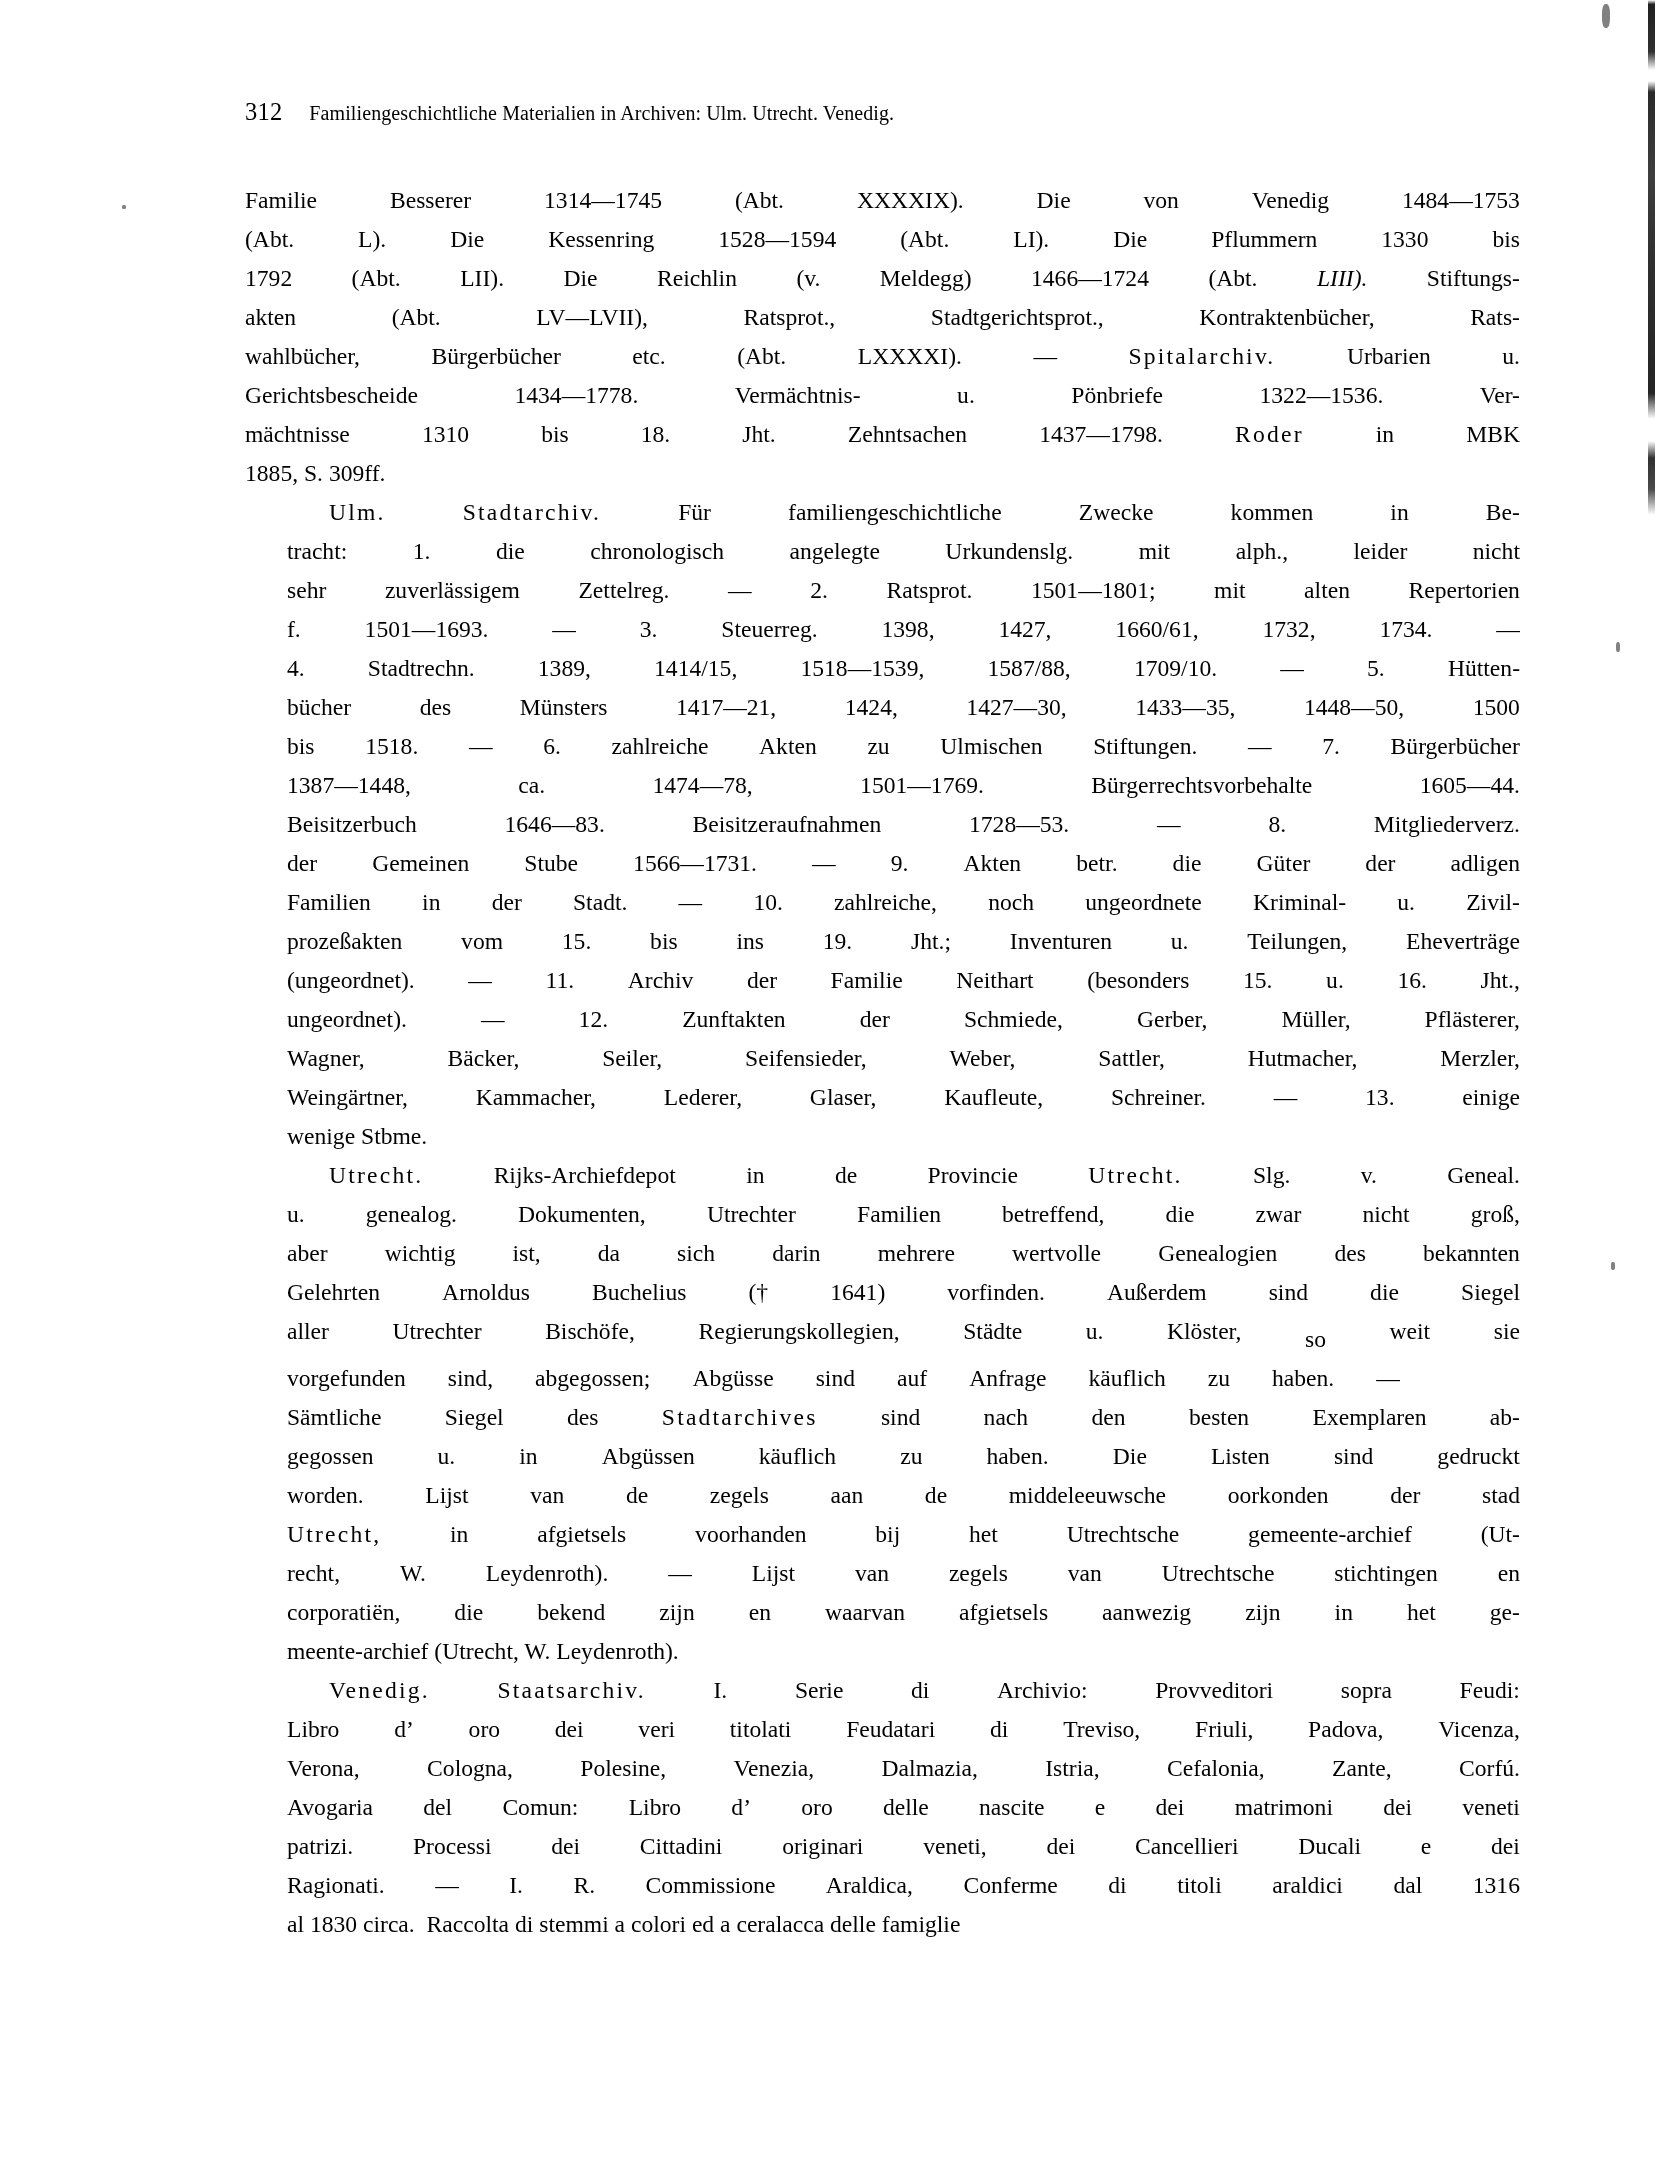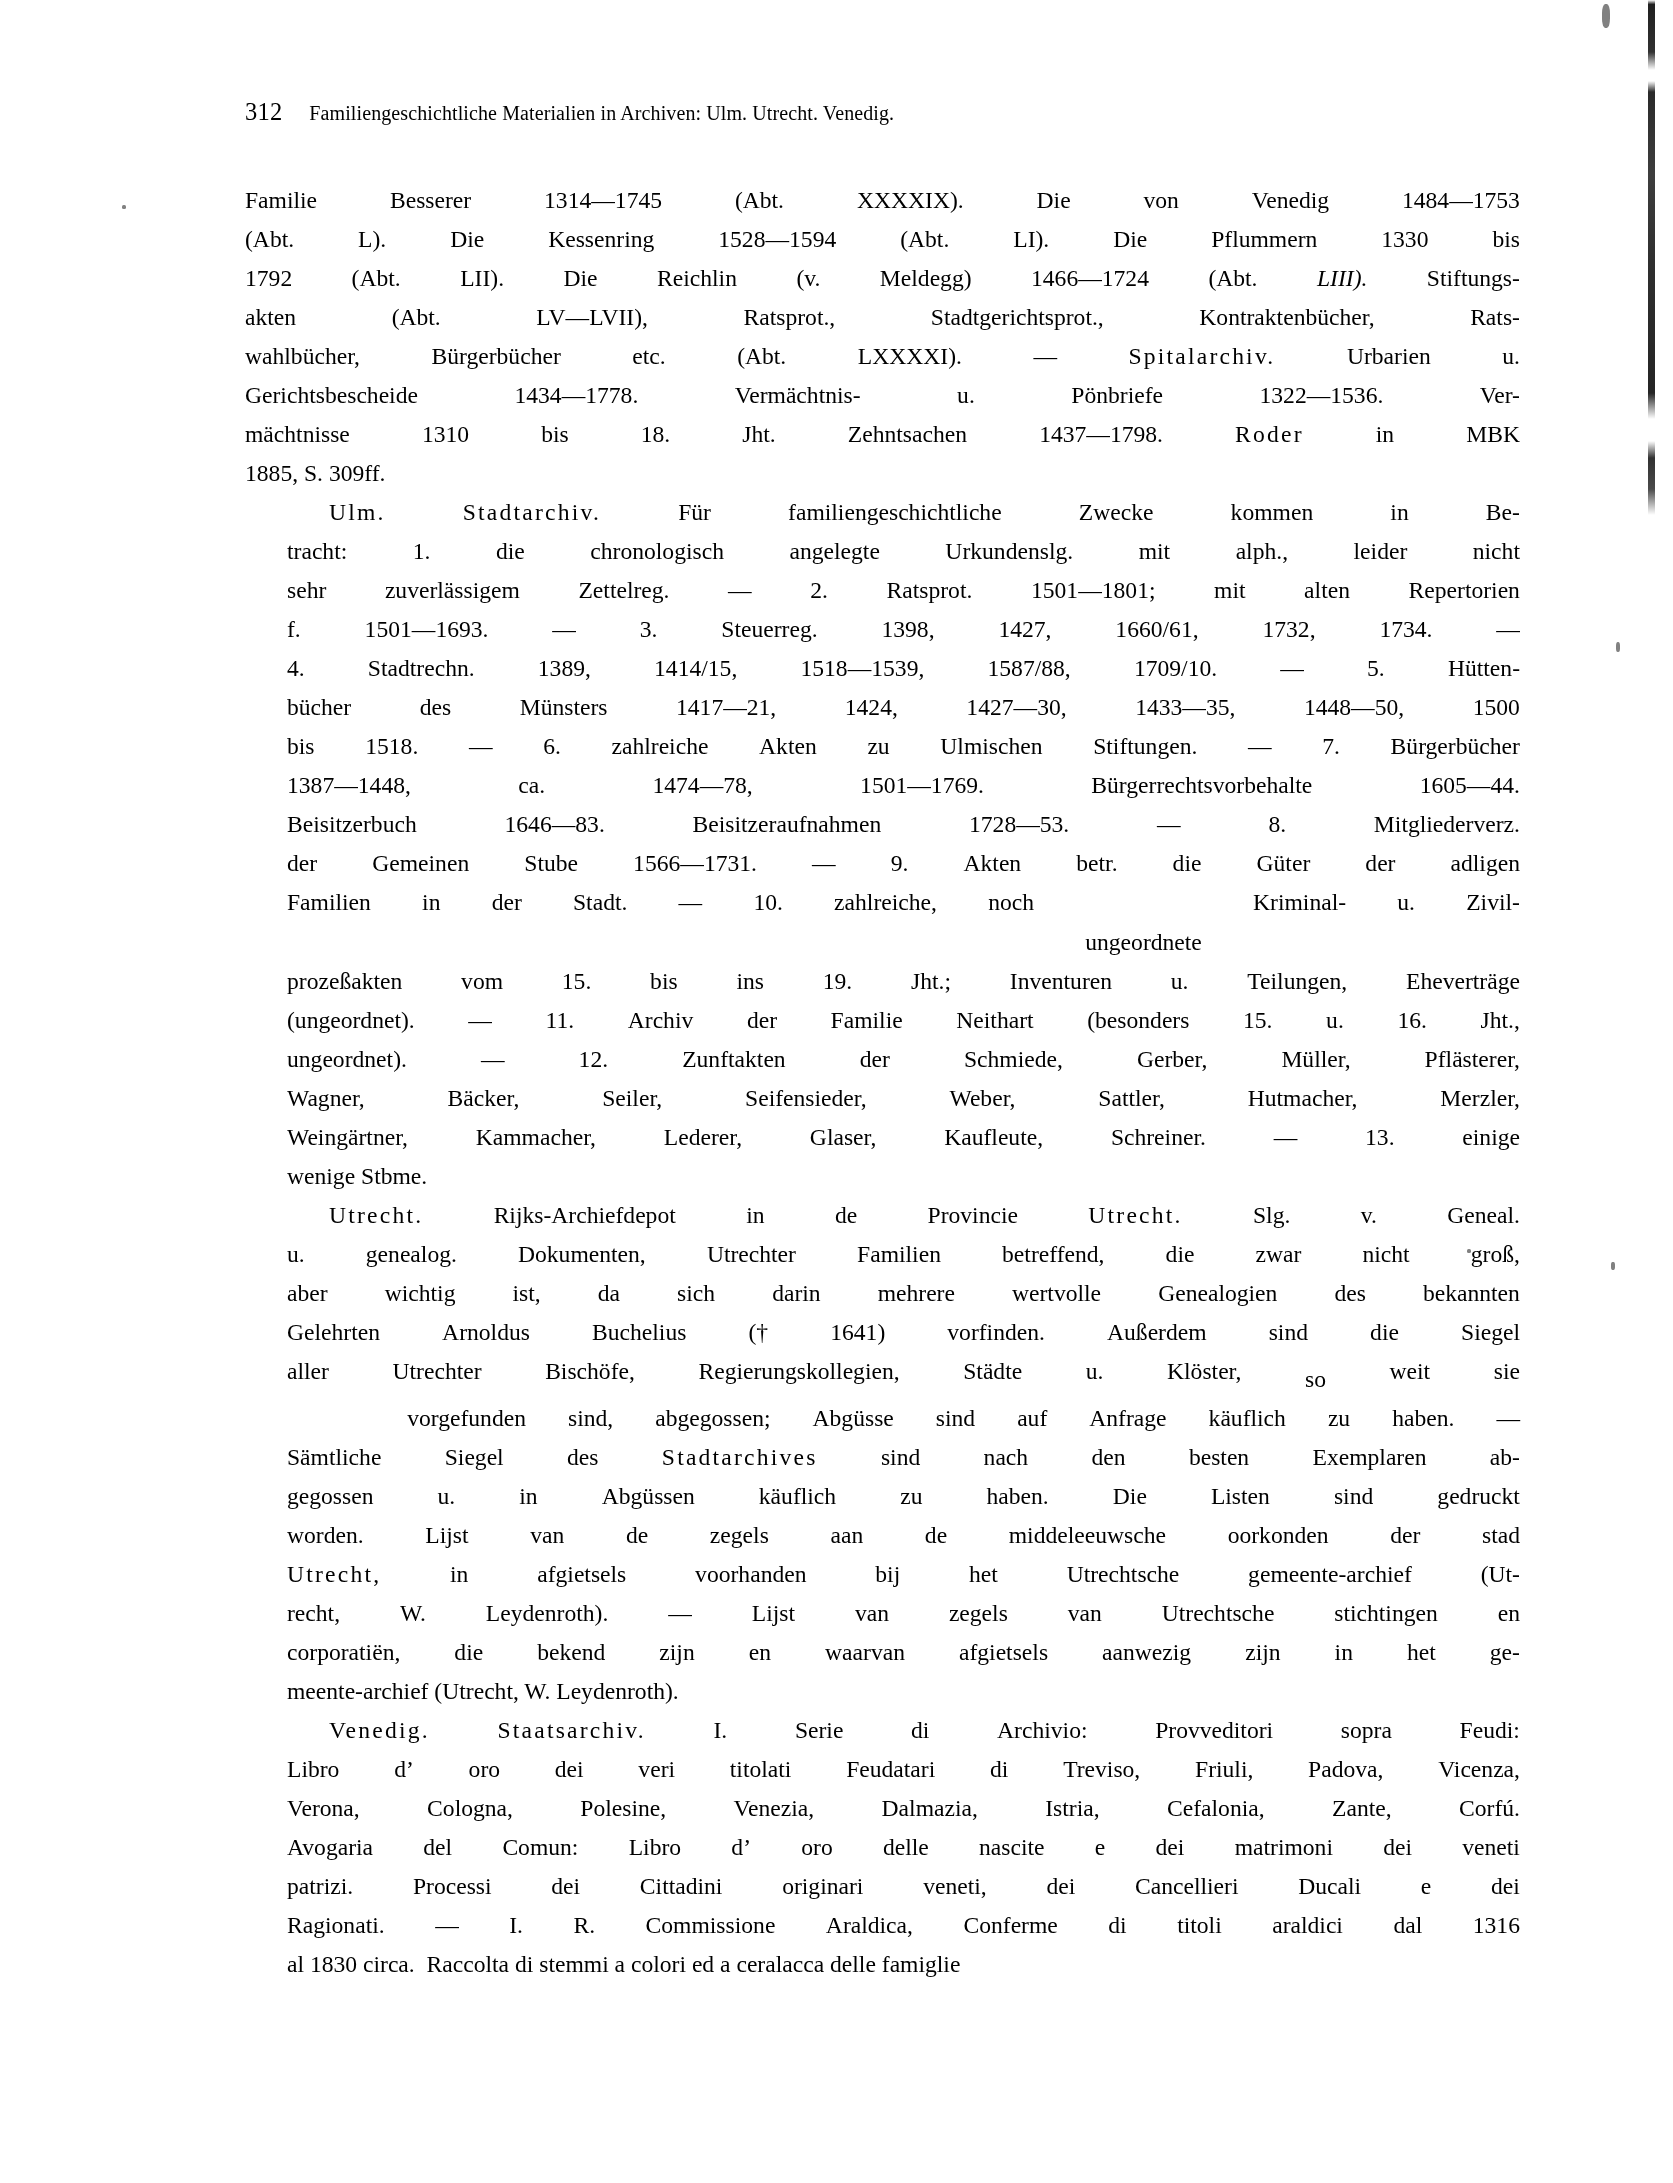--- a/index.html
+++ b/index.html
@@ -313,21 +313,21 @@
         </span>
       <span style="display: flex; white-space: normal; justify-content: space-between;">
           <span style="white-space: pre;">Familien</span>
           <span style="white-space: pre;">in</span>
           <span style="white-space: pre;">der</span>
           <span style="white-space: pre;">Stadt.</span>
           <span style="white-space: pre;">—</span>
           <span style="white-space: pre;">10.</span>
           <span style="white-space: pre;">zahlreiche,</span>
           <span style="white-space: pre;">noch</span>
-          <span style="white-space: pre; margin-top: 40px;">ungeordnete</span>
+          <span style="white-space: pre;">ungeordnete</span>
           <span style="white-space: pre;">Kriminal-</span>
           <span style="white-space: pre;">u.</span>
           <span style="white-space: pre;">Zivil-</span>
         </span>
       <span style="display: flex; white-space: normal; justify-content: space-between;">
           <span style="white-space: pre;">prozeßakten</span>
           <span style="white-space: pre;">vom</span>
           <span style="white-space: pre;">15.</span>
           <span style="white-space: pre;">bis</span>
           <span style="white-space: pre;">ins</span>
@@ -441,21 +441,21 @@
           <span style="white-space: pre;">Utrechter</span>
           <span style="white-space: pre;">Bischöfe,</span>
           <span style="white-space: pre;">Regierungskollegien,</span>
           <span style="white-space: pre;">Städte</span>
           <span style="white-space: pre;">u.</span>
           <span style="white-space: pre;">Klöster,</span>
           <span style="white-space: pre; margin-top: 8px;">so</span>
           <span style="white-space: pre;">weit</span>
           <span style="white-space: pre;">sie</span>
         </span>
-      <span style="display: flex; white-space: normal; justify-content: flex-end;">
+      <span style="display: flex; white-space: normal; justify-content: flex-start;">
           <span style="white-space: pre;">vorgefunden</span>
           <span style="white-space: pre;">sind,</span>
           <span style="white-space: pre;">abgegossen;</span>
           <span style="white-space: pre;">Abgüsse</span>
           <span style="white-space: pre;">sind</span>
           <span style="white-space: pre;">auf</span>
           <span style="white-space: pre;">Anfrage</span>
           <span style="white-space: pre;">käuflich</span>
           <span style="white-space: pre;">zu</span>
           <span style="white-space: pre;">haben.</span>

